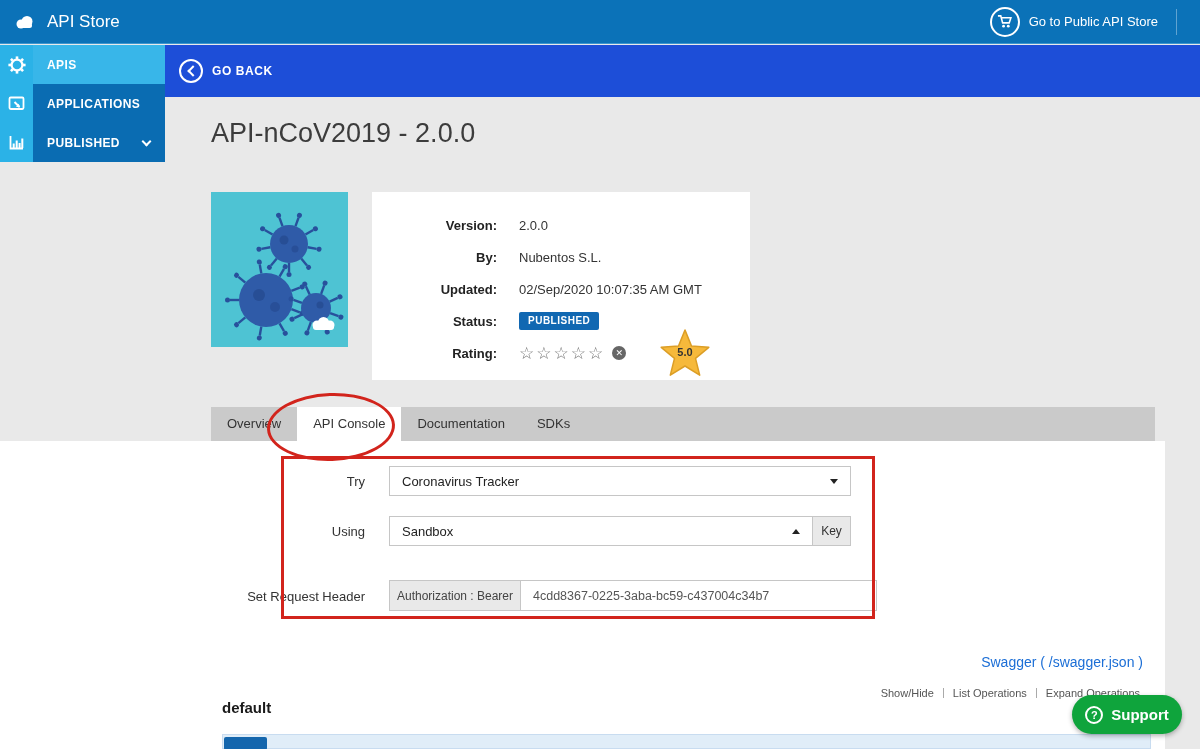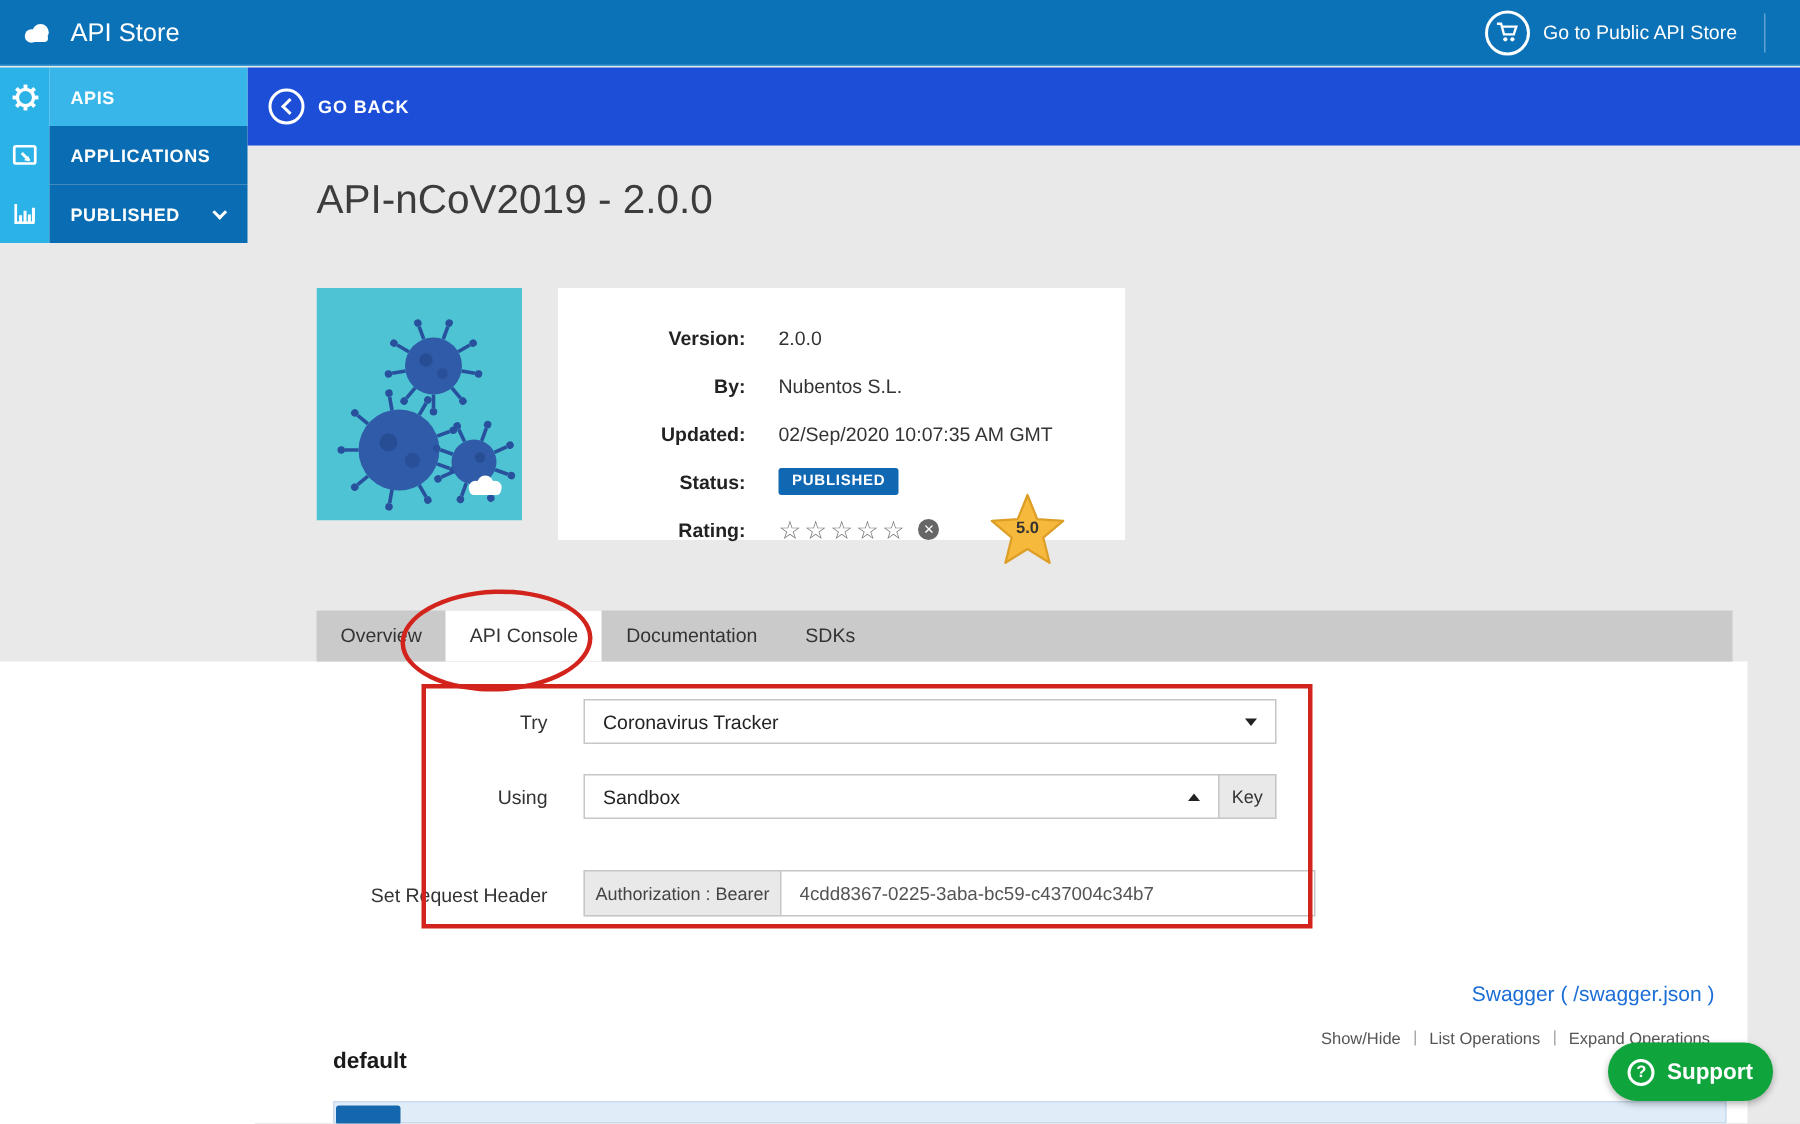--- a/index.html
+++ b/index.html
@@ -36,21 +36,21 @@
   .menu-analytics { top:123px; background:#0a6cb2; }
   .menu-chev { position:absolute; right:15px; top:15px; width:7px; height:7px;
                border-right:2px solid #fff; border-bottom:2px solid #fff; transform:rotate(45deg); }
 
   
   .content-white { position:absolute; left:0; top:441px; width:1165px; height:308px; background:#fff; z-index:1; }
   .page-title { position:absolute; left:211px; top:118px; font-size:27px; color:#3c3c3c; z-index:2; }
 
   .thumb { position:absolute; left:211px; top:192px; width:137px; height:155px; z-index:2; }
 
-  .info-panel { position:absolute; left:372px; top:192px; width:378px; height:168px; background:#fff;
+  .info-panel { position:absolute; left:372px; top:192px; width:378px; height:188px; background:#fff;
                 padding-top:23px; z-index:2; }
   .info-row { display:flex; align-items:center; height:20px; margin-bottom:12px; }
   .info-label { width:125px; text-align:right; font-weight:bold; font-size:13px; color:#222; }
   .info-value { margin-left:22px; font-size:13px; color:#333; display:flex; align-items:center; }
   .status-badge { display:inline-block; background:#1168b2; color:#fff; font-size:10px; font-weight:bold;
                   padding:3px 9px 4px; letter-spacing:.5px; border-radius:2px; }
   .stars { font-size:17px; color:#777; letter-spacing:2px; line-height:1; cursor:pointer; }
   .clear-rating { display:inline-flex; width:14px; height:14px; border-radius:50%; background:#666; color:#fff;
                   font-size:9px; align-items:center; justify-content:center; margin-left:7px; cursor:pointer; }
 

